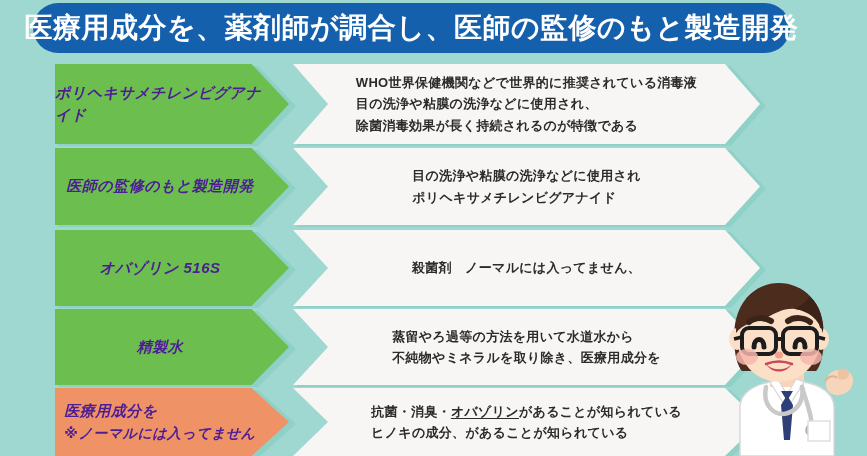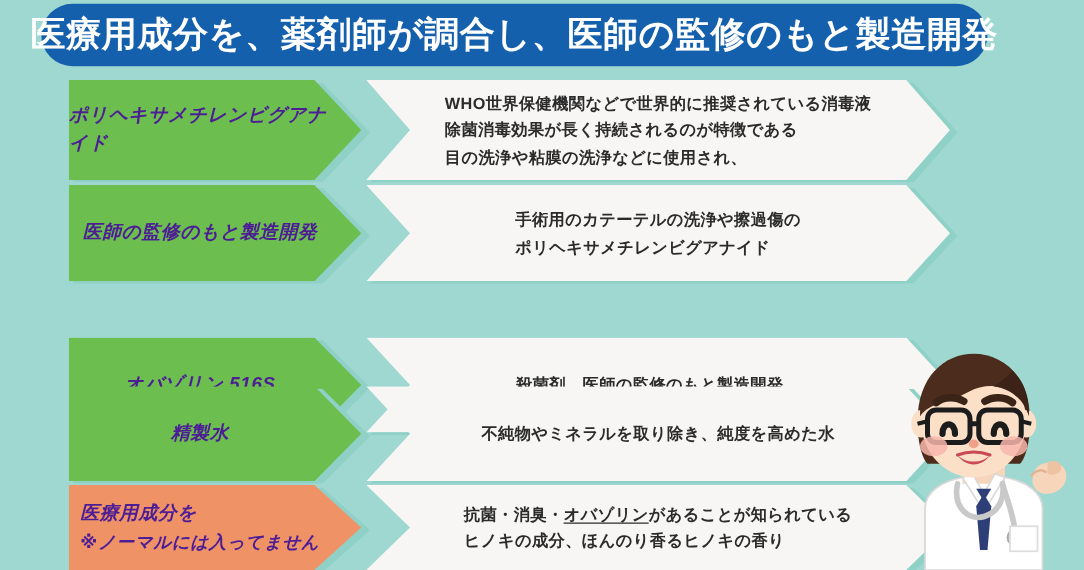--- a/index.html
+++ b/index.html
@@ -87,79 +87,80 @@
 
     <div class="row" style="top:6px;height:80px;">
       <div class="label-shadow"></div>
       <div class="label-chevron green">
         <div class="label-text">ポリヘキサメチレンビグアナイド</div>
       </div>
       <div class="desc-shadow"></div>
       <div class="desc-chevron">
         <div class="desc-text">
           <span class="ln">WHO世界保健機関などで世界的に推奨されている消毒液</span>
+          <span class="ln">目の洗浄や粘膜の洗浄などに使用され、</span>
           <span class="ln">除菌消毒効果が長く持続されるのが特徴である</span>
-          <span class="ln">目の洗浄や粘膜の洗浄などに使用され、</span>
         </div>
       </div>
     </div>
 
     <div class="row" style="top:90px;height:77px;">
       <div class="label-shadow"></div>
       <div class="label-chevron green">
         <div class="label-text">医師の監修のもと製造開発</div>
       </div>
       <div class="desc-shadow"></div>
       <div class="desc-chevron">
         <div class="desc-text">
-          <span class="ln">手術用のカテーテルの洗浄や擦過傷の</span>
+          <span class="ln">目の洗浄や粘膜の洗浄などに使用され</span>
           <span class="ln">ポリヘキサメチレンビグアナイド</span>
         </div>
       </div>
     </div>
 
-    <div class="row" style="top:172px;height:76px;margin-top:40px;">
+    <div class="row" style="top:172px;height:76px;">
       <div class="label-shadow"></div>
       <div class="label-chevron green">
         <div class="label-text">オバゾリン 516S</div>
       </div>
       <div class="desc-shadow"></div>
       <div class="desc-chevron">
         <div class="desc-text">
-          <span class="ln">殺菌剤　医師の監修のもと製造開発、</span>
+          <span class="ln">殺菌剤　ノーマルには入ってません、</span>
         </div>
       </div>
     </div>
 
     <div class="row" style="top:251px;height:76px;padding-left:16px;">
       <div class="label-shadow"></div>
       <div class="label-chevron green">
         <div class="label-text spaced">精製水</div>
       </div>
       <div class="desc-shadow"></div>
       <div class="desc-chevron">
         <div class="desc-text">
-          <span class="ln">不純物やミネラルを取り除き、純度を高めた水</span>
+          <span class="ln">蒸留やろ過等の方法を用いて水道水から</span>
+          <span class="ln">不純物やミネラルを取り除き、医療用成分を</span>
         </div>
       </div>
     </div>
 
     <div class="row" style="top:330px;height:68px;">
       <div class="label-shadow"></div>
       <div class="label-chevron orange">
         <div class="label-text">
           <span>医療用成分を</span>
           <span class="sub">※ノーマルには入ってません</span>
         </div>
       </div>
       <div class="desc-shadow"></div>
       <div class="desc-chevron">
         <div class="desc-text">
           <span class="ln" id="row5line1">抗菌・消臭・<u>オバゾリン</u>があることが知られている</span>
-          <span class="ln">ヒノキの成分、ほんのり香るヒノキの香り</span>
+          <span class="ln">ヒノキの成分、があることが知られている</span>
         </div>
       </div>
     </div>
 
   </div>
 
   <div class="doctor">
     <svg viewBox="0 0 175 181" width="175" height="181" xmlns="http://www.w3.org/2000/svg">
 
       <path d="M48 181 L48 132 C48 118 62 110 78 107 L112 107 C128 110 142 118 142 132 L142 181 Z" fill="#ffffff" stroke="#d8d8d8" stroke-width="1.4"></path>

